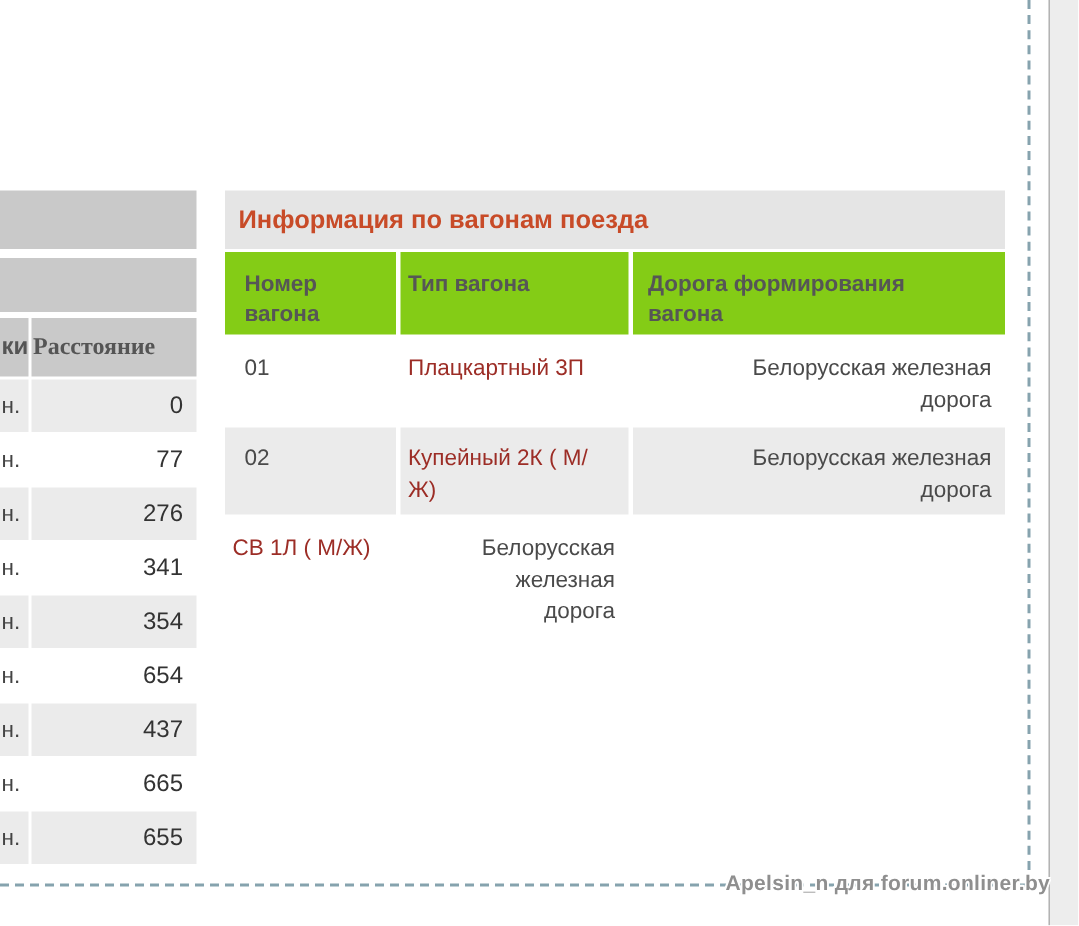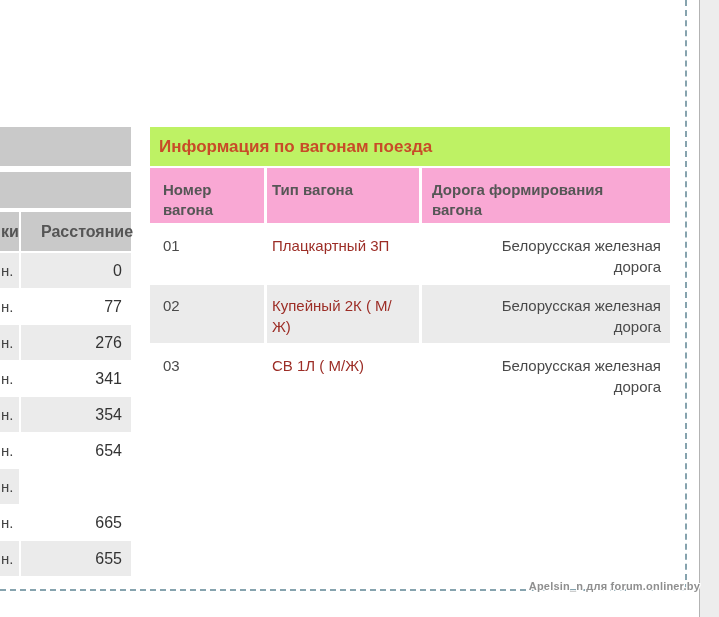--- a/index.html
+++ b/index.html
@@ -11,53 +11,53 @@
   
   .edge-strip { position:absolute; left:699px; top:0; width:20px; height:617px;
                 background:#ededed; border-left:1px solid #b3b3b3; }
 
   
   .dash-v { position:absolute; left:685px; top:0; height:590px; width:0;
             border-left:2px dashed #86a3ae; }
   .dash-h { position:absolute; left:0; top:589px; width:686px; height:0;
             border-top:2px dashed #86a3ae; }
 
-  .watermark { position:absolute; right:19px; top:580px; font-size:11px; font-weight:bold;
+  .watermark { position:absolute; right:19px; top:580px; font-size:14px; font-weight:bold;
                color:#8f8f8f; white-space:nowrap; letter-spacing:0.2px;
                text-shadow:-1px -1px 0 #fff, 1px -1px 0 #fff, -1px 1px 0 #fff, 1px 1px 0 #fff,
                            0 -1px 0 #fff, 0 1px 0 #fff, -1px 0 0 #fff, 1px 0 0 #fff; }
 
   
   .lt-bar1 { position:absolute; left:0; top:127px; width:131px; height:39px; background:#c9c9c9; }
   .lt-bar2 { position:absolute; left:0; top:172px; width:131px; height:36px; background:#c9c9c9; }
 
   .lt-grid { display:grid; grid-template-columns:19px 110px; column-gap:2px; }
 
   .lt-header { position:absolute; left:0; top:212px; width:131px; }
   .lt-header .cell { background:#c9c9c9; height:39px; display:flex; align-items:center;
                      font-weight:bold; font-size:16px; color:#555555; }
   .lt-header .c1 { padding-left:1px; }
-  .lt-header .c2 { padding-left:20px; }
+  .lt-header .c2 { padding-left:1px;font-family:Liberation Serif, serif; }
 
   .lt-rows { position:absolute; left:0; top:253px; width:131px; display:flex;
              flex-direction:column; gap:1px; }
   .lt-row .cell { height:35px; display:flex; align-items:center; background:#ffffff; }
   .lt-row.gray .cell { background:#ebebeb; }
   .lt-row .c1 { padding-left:1px; font-size:15px; color:#444444; }
   .lt-row .c2 { justify-content:flex-end; padding-right:9px; font-size:16px; color:#333333; }
 
   
   .rt-title { position:absolute; left:150px; top:127px; width:520px; height:39px;
-              background:#bef264; line-height:39px; padding-left:9px;
+              background:#e5e5e5; line-height:39px; padding-left:9px;
               font-size:17px; font-weight:bold; color:#c84b28; }
 
   .rt-grid { display:grid; grid-template-columns:114px 152px 248px; column-gap:3px; }
 
   .rt-header { position:absolute; left:150px; top:168px; width:520px; }
-  .rt-header .cell { background:#f9a8d4; min-height:55px; padding-top:12px;
+  .rt-header .cell { background:#84cc16; min-height:55px; padding-top:12px;
                      font-weight:bold; font-size:15px; line-height:20px; color:#565656; }
   .rt-header .c1 { padding-left:13px; padding-right:10px; }
   .rt-header .c2 { padding-left:5px; }
   .rt-header .c3 { padding-left:10px; padding-right:22px; }
   .rt-header .c3 span { display:inline-block; max-width:190px; }
 
   .rt-rows { position:absolute; left:150px; top:225px; width:520px; display:flex;
              flex-direction:column; gap:2px; }
   .rt-row .cell { background:#ffffff; padding-top:10px; padding-bottom:6px;
                   font-size:15px; line-height:21px; color:#4a4a4a; }
@@ -101,20 +101,21 @@
     <div class="lt-row lt-grid gray">
       <div class="cell c1">н.</div>
       <div class="cell c2">354</div>
     </div>
     <div class="lt-row lt-grid">
       <div class="cell c1">н.</div>
       <div class="cell c2">654</div>
     </div>
     <div class="lt-row lt-grid gray">
       <div class="cell c1">н.</div>
+      <div class="cell c2">437</div>
     </div>
     <div class="lt-row lt-grid">
       <div class="cell c1">н.</div>
       <div class="cell c2">665</div>
     </div>
     <div class="lt-row lt-grid gray">
       <div class="cell c1">н.</div>
       <div class="cell c2">655</div>
     </div>
   </div>
@@ -152,21 +153,20 @@
           <span class="line">Ж)</span>
         </a>
       </div>
       <div class="cell c3">
         <span class="line">Белорусская железная</span>
         <span class="line">дорога</span>
       </div>
     </div>
 
     <div class="rt-row rt-grid">
-      <div class="cell c1">03</div>
       <div class="cell c2">
         <a class="wagon-link">
           <span class="line">СВ 1Л ( М/Ж)</span>
           <span class="line"></span>
         </a>
       </div>
       <div class="cell c3">
         <span class="line">Белорусская железная</span>
         <span class="line">дорога</span>
       </div>

